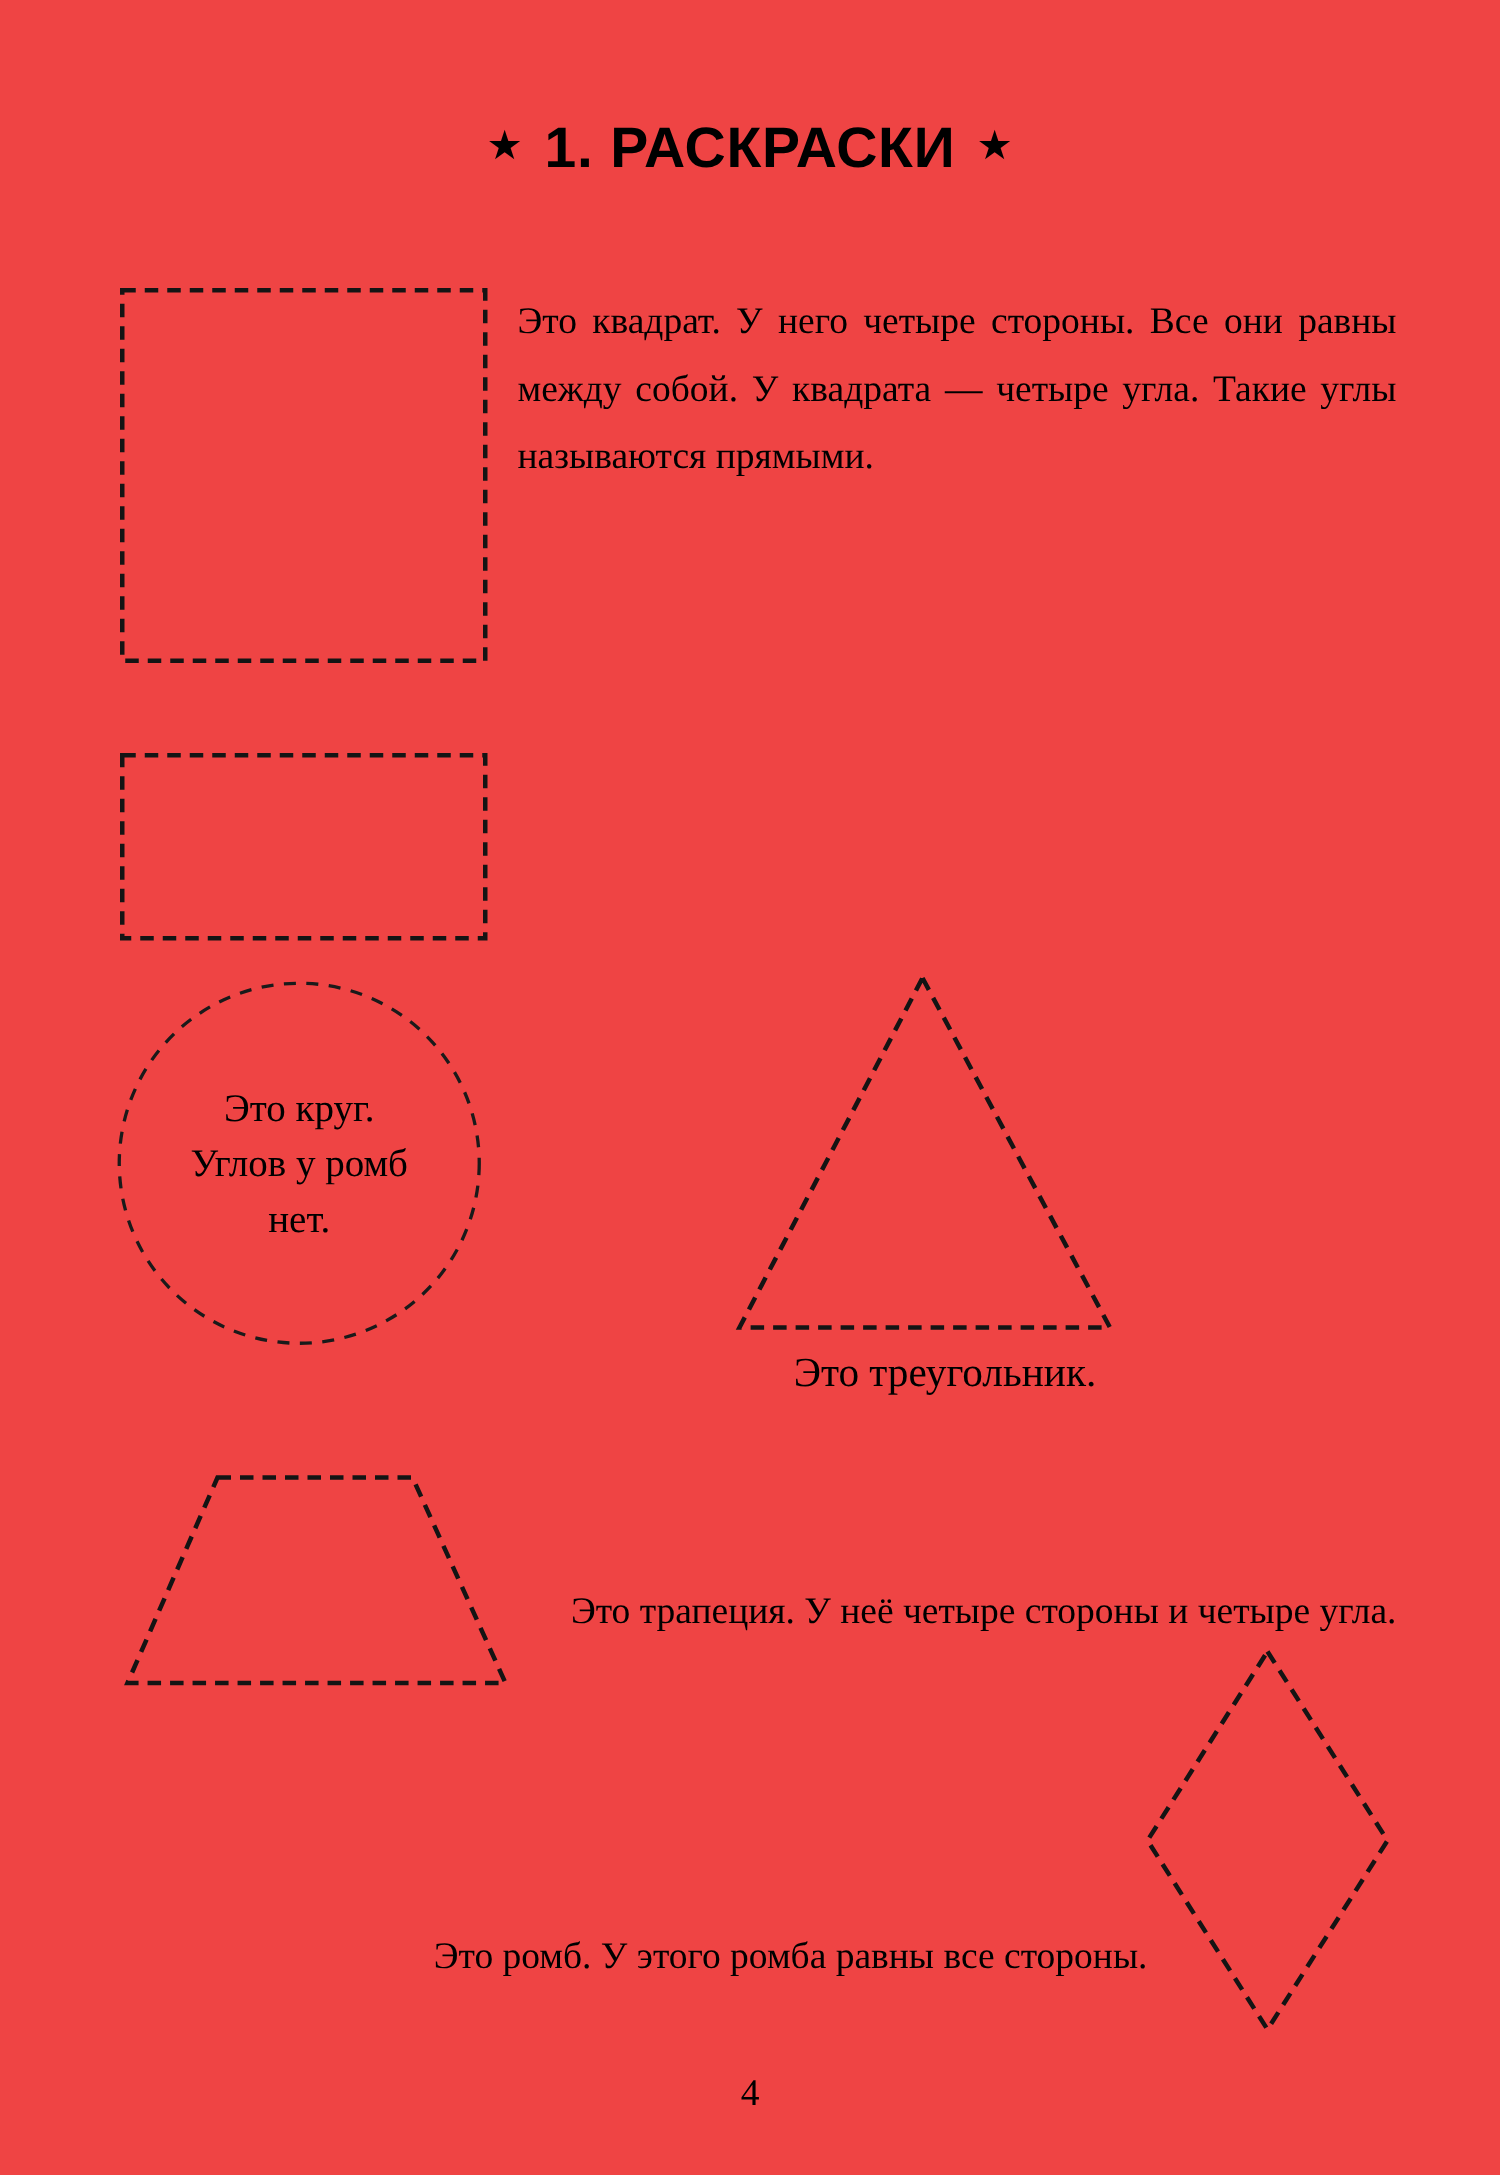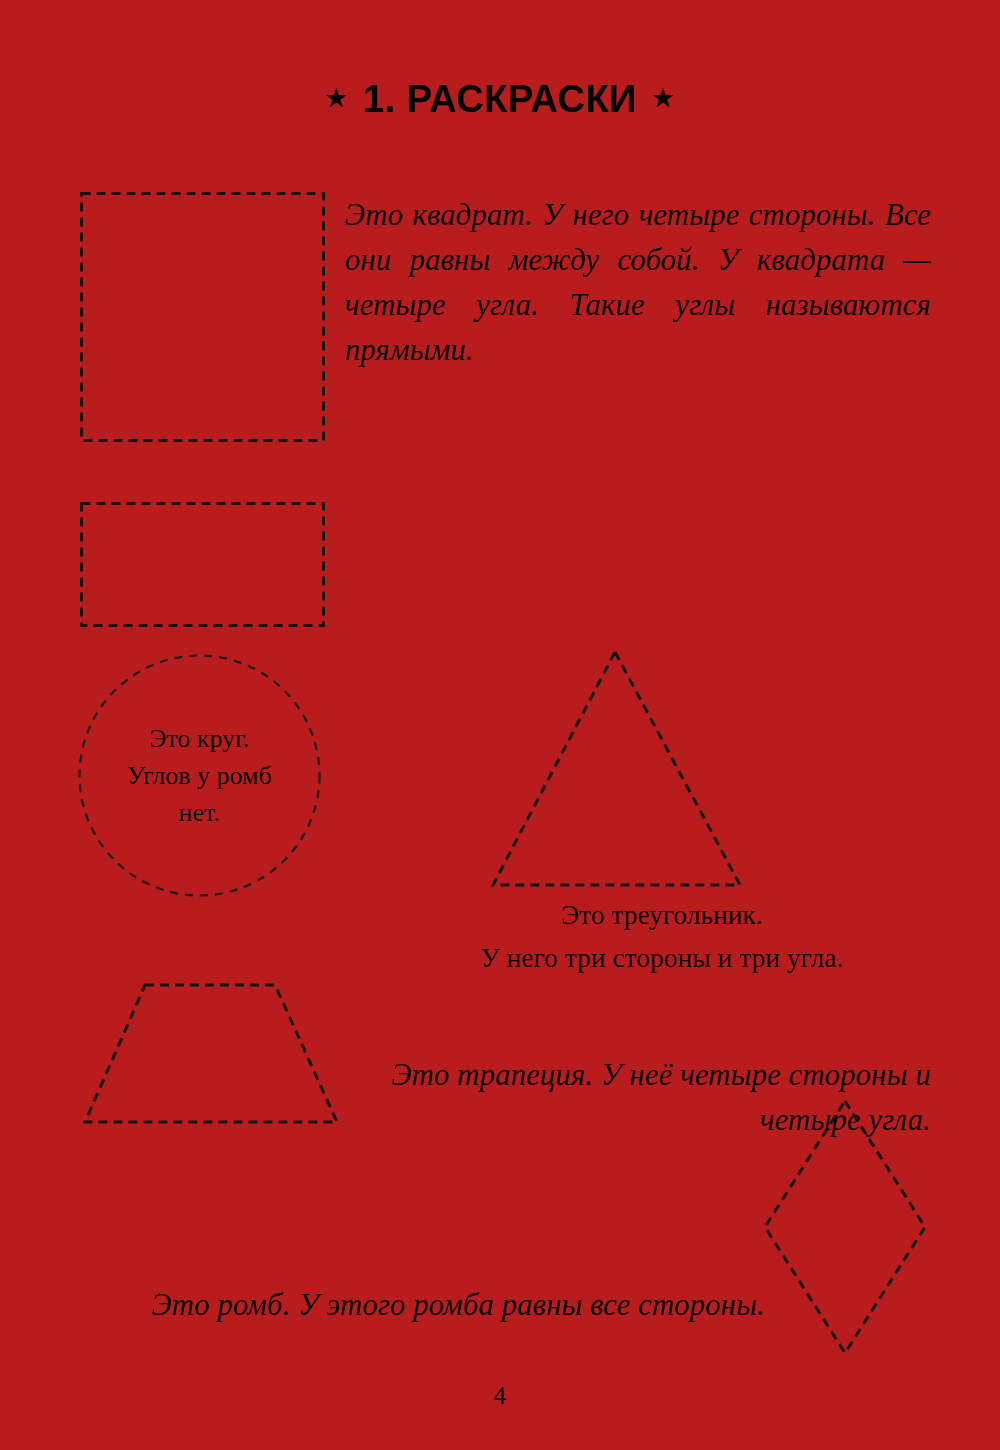--- a/index.html
+++ b/index.html
@@ -4,21 +4,21 @@
 <style>
   html, body {
     margin: 0;
     padding: 0;
     background: #ffffff;
   }
   .page {
     position: relative;
     width: 1000px;
     height: 1450px;
-    background: #b91c1c;
+    background: #ef4444;
     overflow: hidden;
     font-family: "Liberation Serif", "DejaVu Serif", serif;
     color: #000000;
   }
 
   
   .title {
     position: absolute;
     left: 0;
     top: 78px;
@@ -34,41 +34,40 @@
     font-size: 27px;
     vertical-align: 5px;
     display: inline-block;
     padding: 0 14px;
   }
   .title .title-text { display: inline-block; }
 
   
   .para {
     position: absolute;
-    font-size: 31px;
+    font-size: 25px;
     line-height: 45px;
     text-align: justify;
     text-justify: inter-word;
-    font-style: italic;
   }
   .para.nojust { text-align: right; }
 
   #para-square    { left: 345px; top: 192px;  width: 586px; }
   #para-rectangle { left: 345px; top: 470px;  width: 586px; }
   #para-trapezoid { left: 347px; top: 1052px; width: 584px; }
   #para-rhombus   { left: 85px;  top: 1282px; width: 680px; }
 
   
   .caption {
     position: absolute;
     font-size: 27.5px;
     line-height: 43px;
     text-align: center;
   }
-  #caption-triangle { left: 382px; top: 893px; width: 560px; }
+  #caption-triangle { left: 350px; top: 893px; width: 560px; }
 
   
   .shape-square {
     position: absolute;
     left: 80px;  top: 192px;
     width: 245px; height: 250px;
     box-sizing: border-box;
   }
   .shape-rect {
     position: absolute;
@@ -169,21 +168,20 @@
   </div>
 
   <div class="shape-triangle">
     <svg width="266" height="244" viewBox="0 0 266 244">
       <polygon class="dash" points="131,2 256,235 9,235"></polygon>
     </svg>
   </div>
 
   <div class="caption" id="caption-triangle">
     <div>Это треугольник.</div>
-    <div>У него три стороны и три угла.</div>
   </div>
 
   <div class="shape-trapezoid">
     <svg width="272" height="157" viewBox="0 0 272 157">
       <polygon class="dash" points="70,10 200,10 262,147 10,147"></polygon>
     </svg>
   </div>
 
   <div class="para nojust" id="para-trapezoid">Это трапеция. У неё четыре стороны и четыре угла.</div>
 

